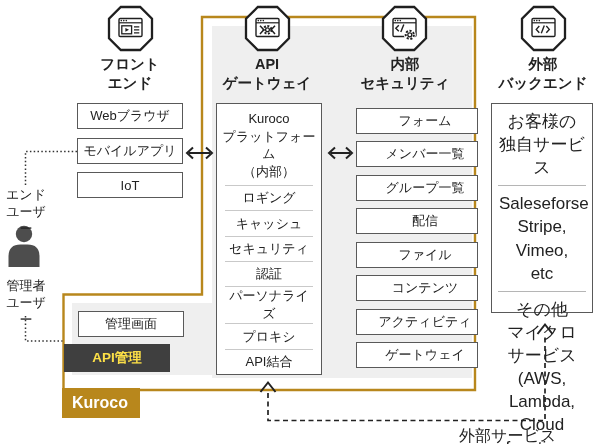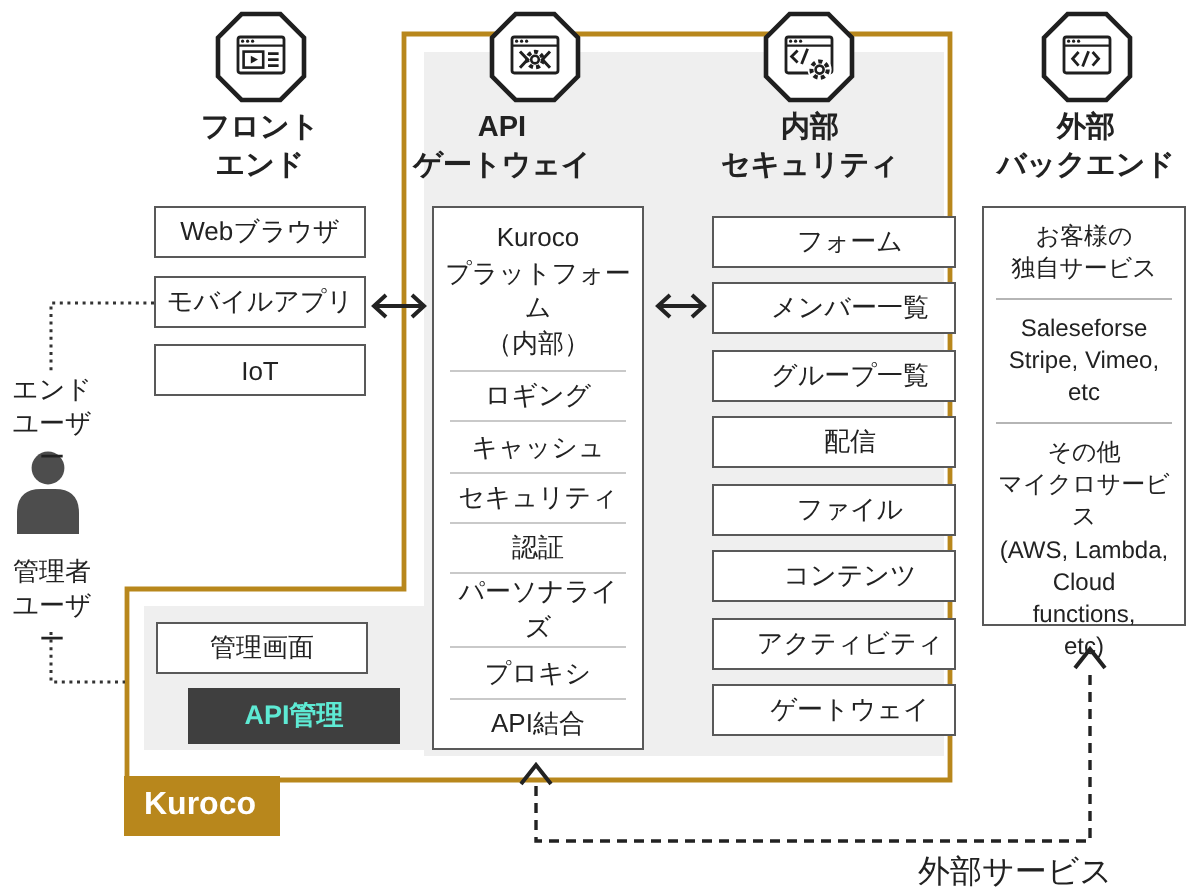--- a/index.html
+++ b/index.html
@@ -29,27 +29,27 @@
   .ib-box { left:356px;padding-left:16px; }
 
   .gw-box { left:216px; top:103px; width:104px; height:270px;
             flex-direction:column; justify-content:flex-start; align-items:stretch; }
   .gw-platform { padding:6px 0 5px; line-height:1.35; white-space:pre-line; text-align:center; }
   .gw-item { flex:1; margin:0 8px; border-top:1px solid #c9c9c9;
              display:flex; align-items:center; justify-content:center; }
 
   .eb-box { left:491px; top:103px; width:100px; height:208px;
             flex-direction:column; justify-content:space-between; align-items:stretch;
-            font-size:12px; }
+            font-size:17px; }
   .ext-sec { padding:6px 1px; line-height:1.36; white-space:pre-line; text-align:center; }
   .ext-sec + .ext-sec { border-top:1px solid #b5b5b5; margin:0 6px; }
 
   .adm-light { left:78px; top:311px; width:104px; height:24px; }
-  .adm-dark  { left:94px; top:344px; width:104px; height:26px;
-               background:var(--darkbox,#3f3f3f); color:#5eead4; font-weight:bold;
+  .adm-dark  { left:64px; top:344px; width:104px; height:26px;
+               background:var(--darkbox,#3f3f3f); color:#fde047; font-weight:bold;
                border:1px solid var(--darkbox,#3f3f3f); font-size:13.5px; }
 
   .kuroco-tab {
     position:absolute; left:62px; top:388px; width:78px; height:30px;
     background:var(--accent,#b8871c); color:#fff; font-weight:bold; font-size:16px;
     display:flex; align-items:center; padding-left:10px; box-sizing:border-box;
   }
   .actor-label {
     position:absolute; left:0; width:52px; text-align:center;
     font-size:13px; line-height:1.3; white-space:pre-line;
@@ -135,21 +135,21 @@
     <circle cx="14.3" cy="15.6" r=".8" fill="#1f1f1f"></circle>
       <circle cx="16.8" cy="15.6" r=".8" fill="#1f1f1f"></circle>
       <circle cx="19.3" cy="15.6" r=".8" fill="#1f1f1f"></circle>
     <path d="M19.3,21 L16.3,24.4 L19.3,27.8" fill="none" stroke="#1f1f1f" stroke-width="1.4"></path>
     <path d="M21.3,28.2 L24.3,20.6" fill="none" stroke="#1f1f1f" stroke-width="1.4"></path>
     <path d="M26.3,21 L29.3,24.4 L26.3,27.8" fill="none" stroke="#1f1f1f" stroke-width="1.4"></path>
   </svg>
 
   <div class="col-head" style="left:65px">フロント
 エンド</div>
-  <div class="col-head" style="left:186px">API
+  <div class="col-head" style="left:202px">API
 ゲートウェイ</div>
   <div class="col-head" style="left:340px">内部
 セキュリティ</div>
   <div class="col-head" style="left:478px">外部
 バックエンド</div>
 
   <div class="box fe-box" style="top:103px">Webブラウザ</div>
   <div class="box fe-box" style="top:138px">モバイルアプリ</div>
   <div class="box fe-box" style="top:172px">IoT</div>
 

